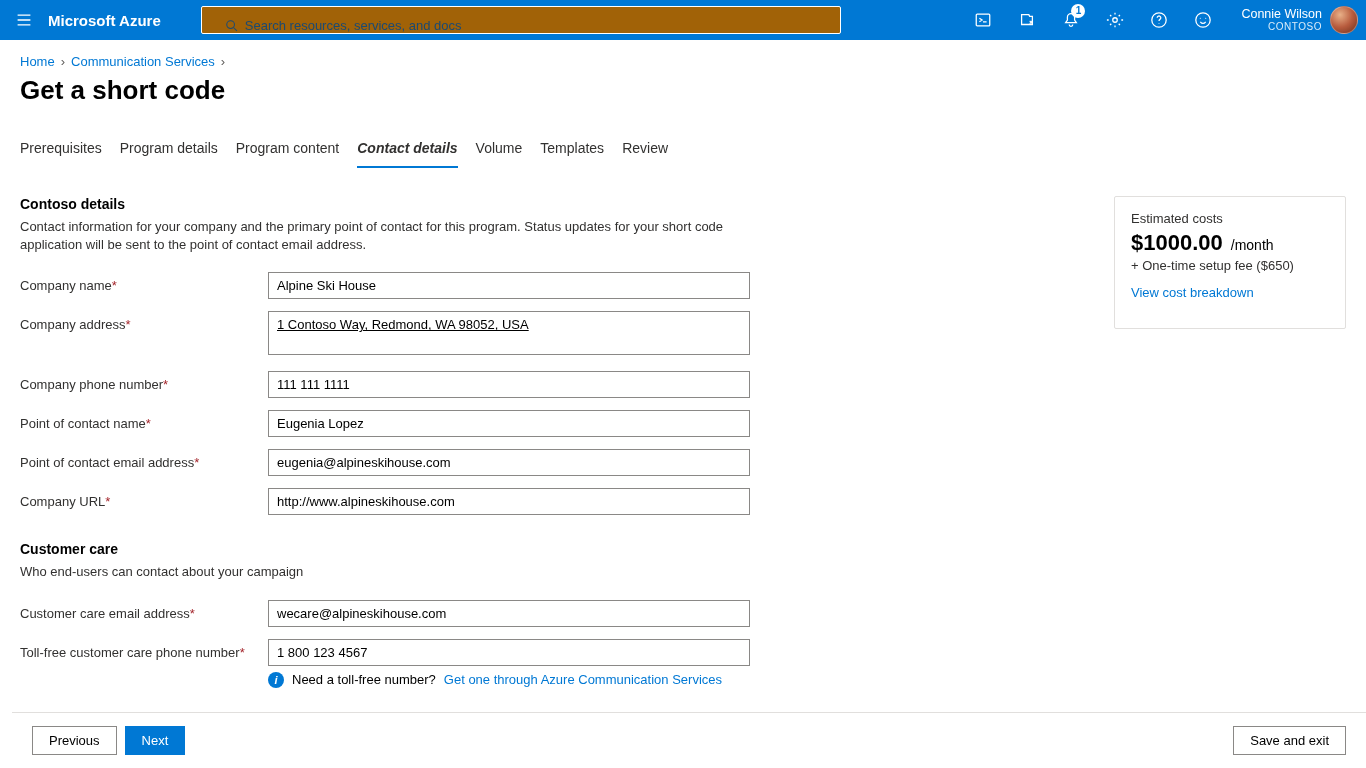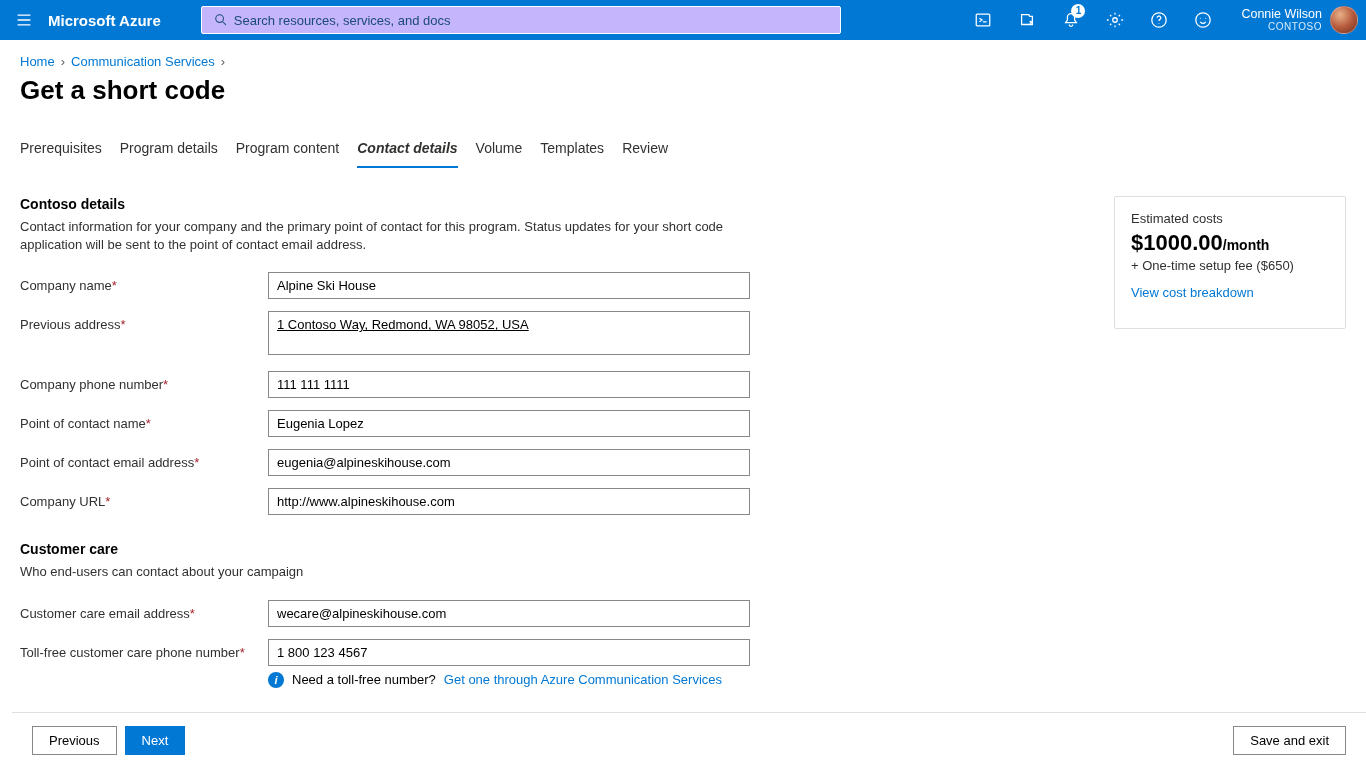--- a/index.html
+++ b/index.html
@@ -4,21 +4,21 @@
 <style>
   * { box-sizing: border-box; margin: 0; padding: 0; font-family: "Segoe UI", sans-serif; }
   body { width: 1366px; height: 768px; overflow: hidden; background: #fff; position: relative; }
 
   
   .topbar { height: 40px; background: #0078d4; display: flex; align-items: center; color: #fff; }
   .hamburger { width: 48px; display:flex; align-items:center; justify-content:center; cursor:pointer; }
   .hamburger svg { fill: #fff; }
   .brand { font-size: 15px; font-weight: 600; padding-right: 20px; white-space: nowrap; }
   .search-wrap { flex: 0 0 640px; margin-left: 20px; }
-  .search { height: 28px; width: 640px; background: #c4b5fd; border: 1px solid #fff; border-radius: 2px; display:flex; align-items:center; padding: 0 12px; }
+  .search { height: 28px; width: 640px; background: #a16207; border: 1px solid #fff; border-radius: 2px; display:flex; align-items:flex-end; padding: 0 23px; }
   .search svg { fill: #0062a3; width:14px; height:14px; margin-right:6px; }
   .search input { flex:1; background: transparent; border:none; outline:none; font-size:13px; color:#1b1b1b; }
   .search input::placeholder { color: #1b4a73; }
   .top-icons { margin-left:auto; display:flex; align-items:center; height:100%; }
   .top-ico { width:44px; height:40px; display:flex; align-items:center; justify-content:center; cursor:pointer; position:relative; }
   .top-ico svg { fill: none; stroke:#fff; stroke-width:1.4; width:18px; height:18px; }
   .badge { position:absolute; top:4px; right:8px; background:#fff; color:#0078d4; border-radius:8px; font-size:10px; padding:0 4px; font-weight:600; min-width:14px; text-align:center; line-height:14px; }
   .user { display:flex; align-items:center; padding: 0 8px 0 16px; }
   .user-text { text-align:right; line-height:1.15; margin-right:8px; }
   .user-name { font-size:12.5px; }
@@ -55,21 +55,21 @@
   .field textarea { height: 44px; resize:none;text-decoration:underline; }
 
   .hint { display:flex; align-items:center; gap:8px; margin: 6px 0 0 248px; font-size:13px; }
   .hint .info-ico { width:16px; height:16px; background:#0078d4; border-radius:50%; color:#fff; font-size:11px; font-weight:700; display:flex; align-items:center; justify-content:center; font-style:italic; }
   .hint a { color:#0078d4; text-decoration:none; }
 
   
   .cost-card { border:1px solid #e1dfdd; border-radius:2px; padding: 14px 16px 28px; font-size:13px; }
   .cost-title { color:#323130; margin-bottom:4px; }
   .cost-price { font-size:22px; font-weight:600; }
-  .cost-price .per { font-size:14px; font-weight:700; }
+  .cost-price .per { font-size:14px; font-weight:400;margin-left:8px; }
   .cost-fee { margin-top:2px; color:#323130; }
   .cost-link { color:#0078d4; margin-top:12px; display:inline-block; text-decoration:none; }
 
   
   .footer { position:absolute; bottom:0; left:12px; right:0; height:56px; border-top:1px solid #e1dfdd; background:#fff; display:flex; align-items:center; padding: 0 20px; }
   .btn { font-size:13px; padding: 6px 16px; border:1px solid #8a8886; background:#fff; cursor:pointer; }
   .btn-primary { background:#0078d4; color:#fff; border-color:#0078d4; margin-left:8px; }
   .btn-secondary { margin-left:auto; }
 </style>
 </head>
@@ -162,21 +162,21 @@
   <div class="content">
     <div class="left">
       <div class="section-h">Contoso details</div>
       <div class="section-desc">Contact information for your company and the primary point of contact for this program. Status updates for your short code application will be sent to the point of contact email address.</div>
 
       <div class="field">
         <label><span>Company name</span><span class="req">*</span></label>
         <div class="control"><input type="text" value="Alpine Ski House" style=""></div>
       </div>
       <div class="field">
-        <label><span>Previous address</span><span class="req">*</span></label>
+        <label><span>Company address</span><span class="req">*</span></label>
         <div class="control"><textarea style="">1 Contoso Way, Redmond, WA 98052, USA</textarea></div>
       </div>
       <div class="field">
         <label><span>Company phone number</span><span class="req">*</span></label>
         <div class="control"><input type="text" value="111 111 1111" style=""></div>
       </div>
       <div class="field">
         <label><span>Point of contact name</span><span class="req">*</span></label>
         <div class="control"><input type="text" value="Eugenia Lopez" style=""></div>
       </div>

